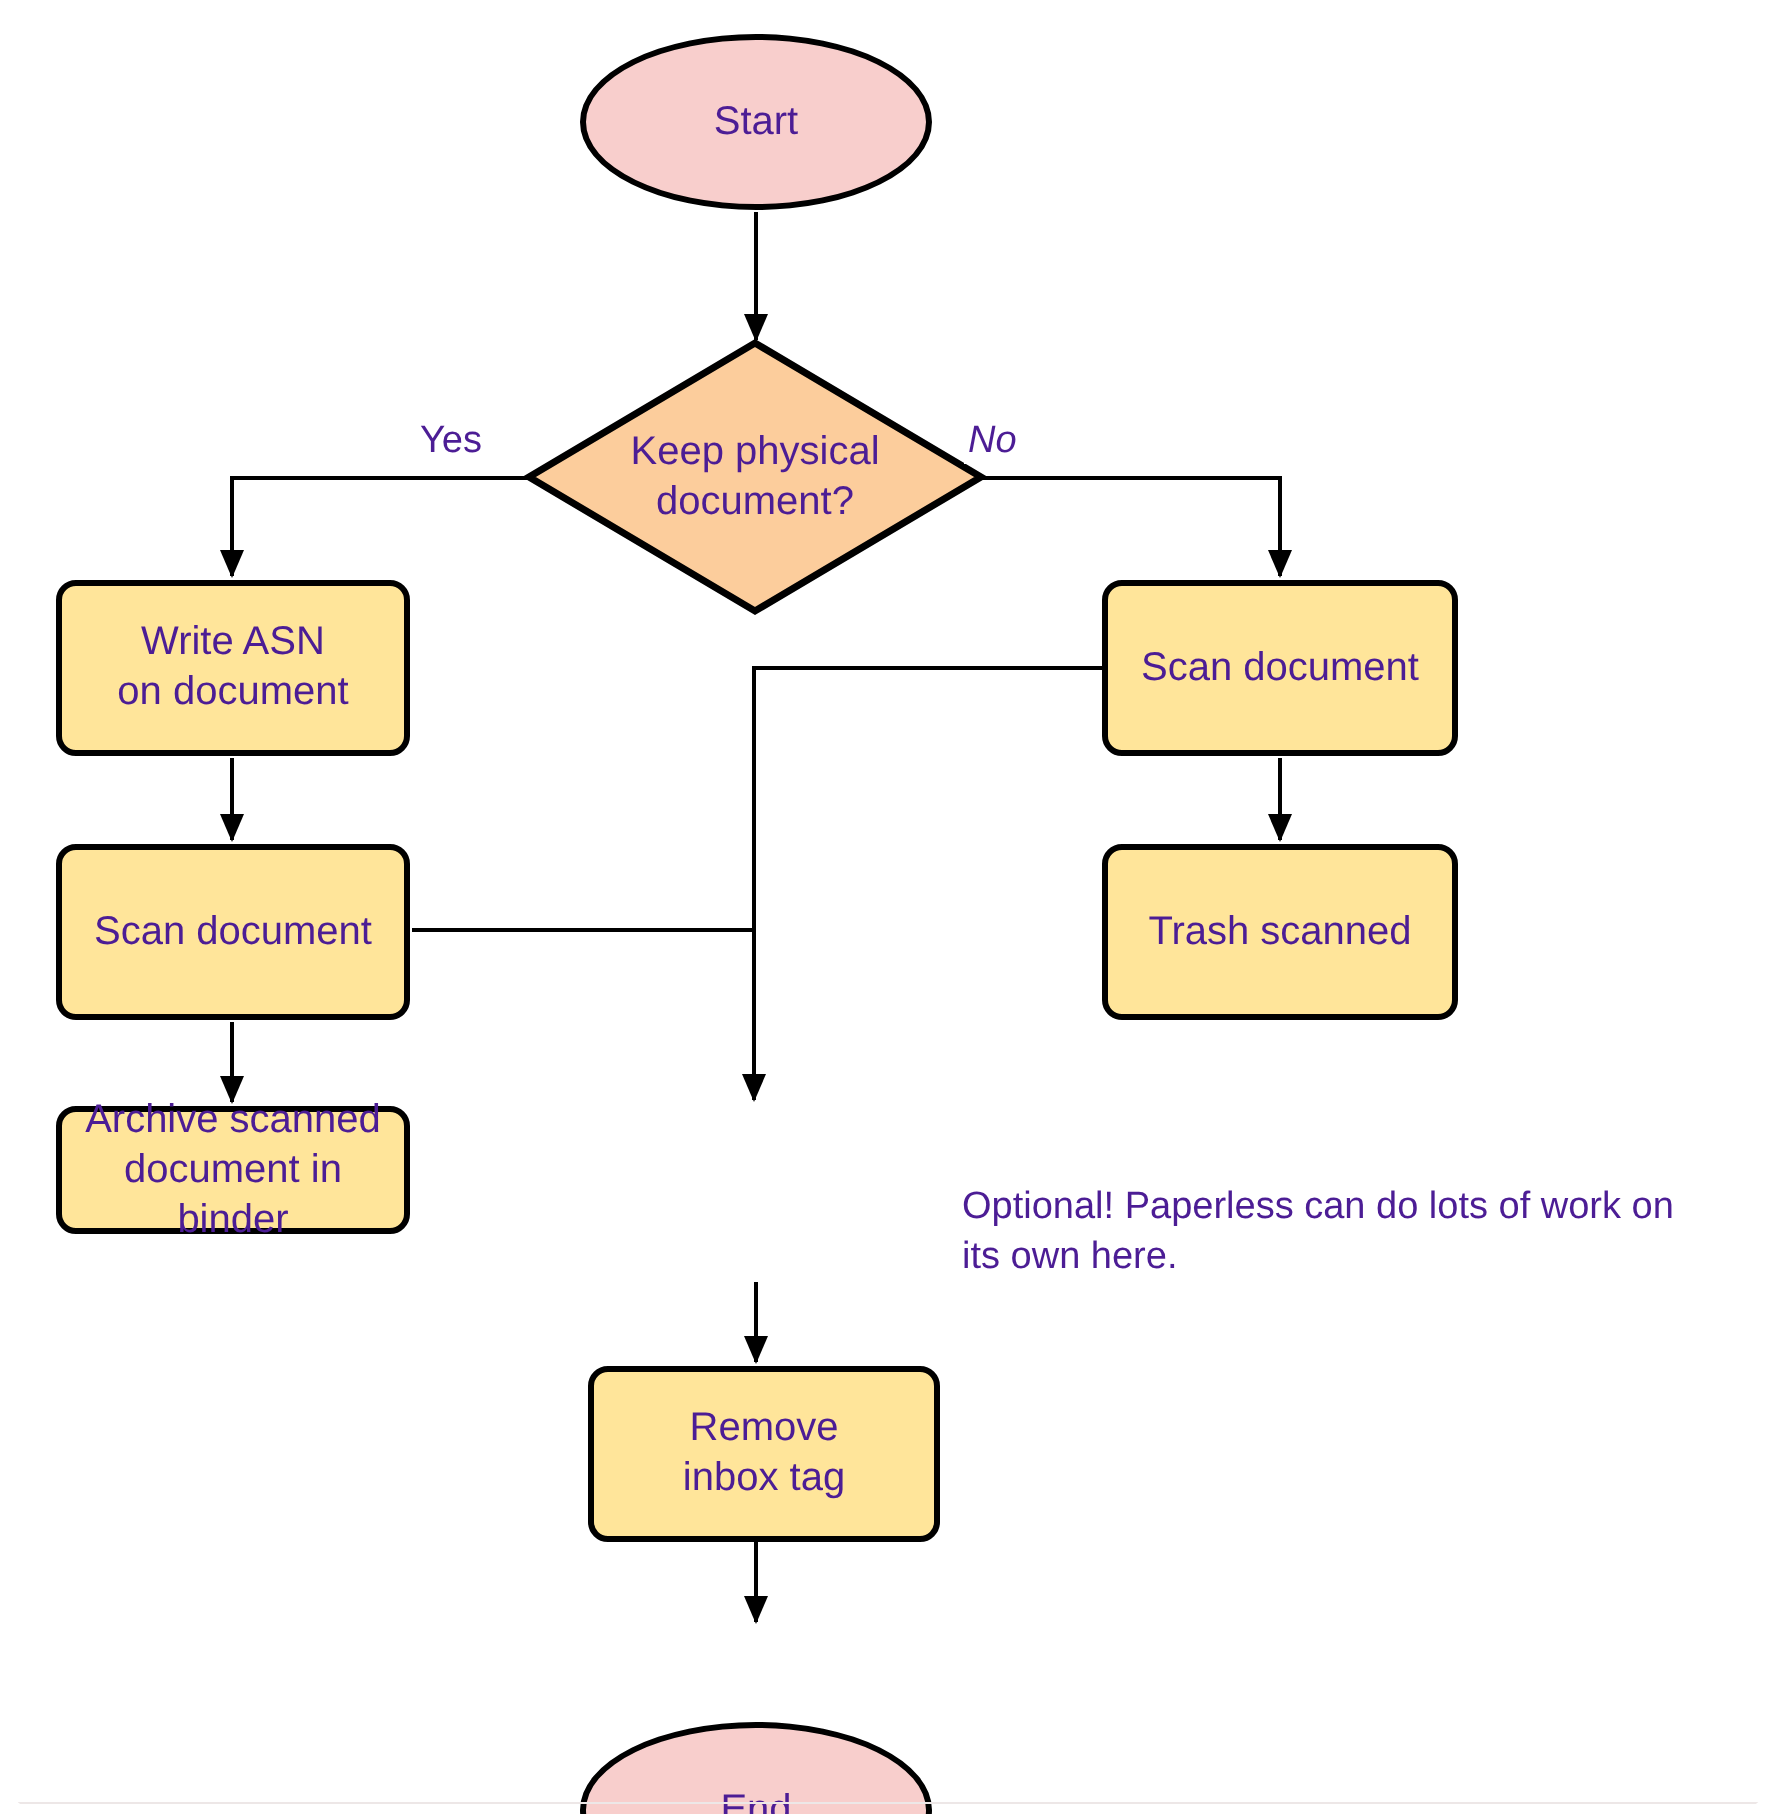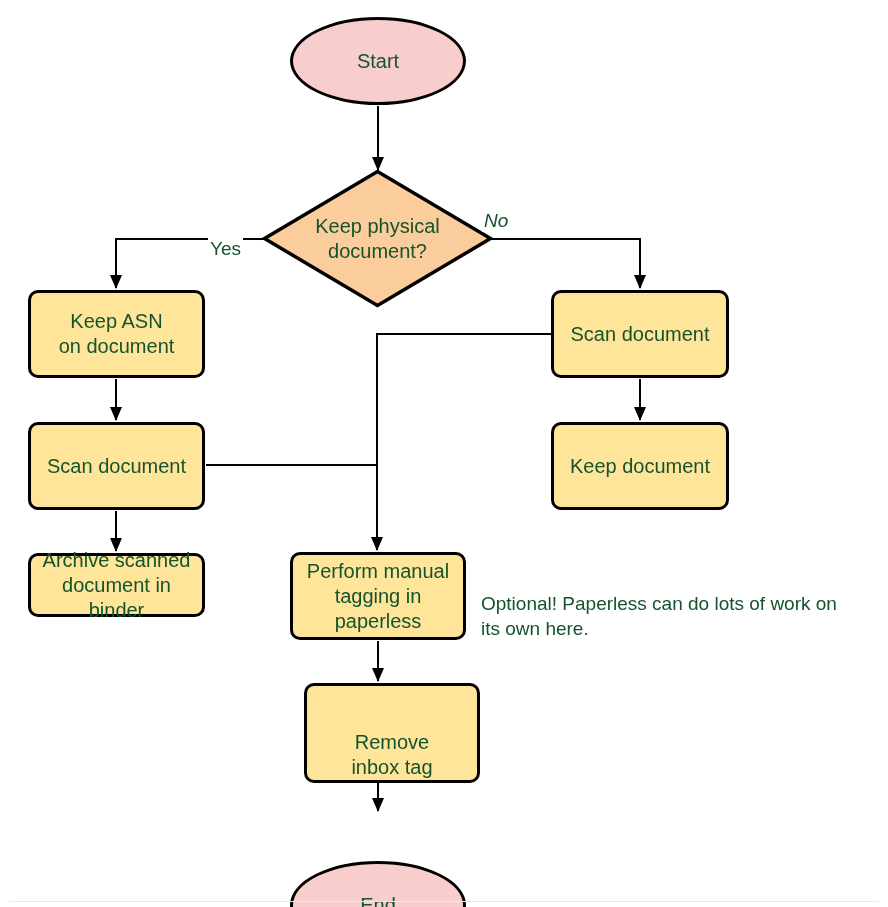--- a/index.html
+++ b/index.html
@@ -1,21 +1,21 @@
 <!DOCTYPE html>
 <html><head>
 <meta charset="utf-8">
 <style>
   html,body { margin:0; padding:0; background:#ffffff; }
   #canvas {
     position:relative;
     width:888px; height:907px;
     background:#ffffff;
     font-family:"Liberation Sans", sans-serif;
-    color:#14532d;
+    color:#4c1d95;
     overflow:hidden;
     border-radius:25px;
   }
   #edges { position:absolute; left:0; top:0; width:888px; height:907px; }
   .node {
     position:absolute;
     box-sizing:border-box;
     display:flex; align-items:center; justify-content:center;
     text-align:center;
     font-size:20px; line-height:25px;
@@ -71,57 +71,52 @@
   <div class="node terminal" style="left:290px; top:17px; width:176px; height:88px;">
     <span>Start</span>
   </div>
 
   <div class="node decision-label" style="left:285px; top:200px; width:185px; height:78px;align-items:center;">
     <span>Keep physical
 document?</span>
   </div>
 
   <div class="node process" style="left:28px; top:290px; width:177px; height:88px;">
-    <span>Keep ASN
+    <span>Write ASN
 on document</span>
   </div>
 
   <div class="node process" style="left:28px; top:422px; width:177px; height:88px;">
     <span>Scan document</span>
   </div>
 
   <div class="node process" style="left:28px; top:553px; width:177px; height:64px;">
     <span>Archive scanned
 document in
 binder</span>
   </div>
 
   <div class="node process" style="left:551px; top:290px; width:178px; height:88px;">
     <span>Scan document</span>
   </div>
 
   <div class="node process" style="left:551px; top:422px; width:178px; height:88px;">
-    <span>Keep document</span>
+    <span>Trash scanned</span>
   </div>
 
-  <div class="node process" style="left:290px; top:552px; width:176px; height:88px;">
-    <span>Perform manual
-tagging in
-paperless</span>
-  </div>
 
-  <div class="node process" style="left:304px; top:683px; width:176px; height:100px;align-items:flex-end;">
+  <div class="node process" style="left:294px; top:683px; width:176px; height:88px;">
     <span>Remove
 inbox tag</span>
   </div>
 
   <div class="node terminal" style="left:290px; top:861px; width:176px; height:88px;">
     <span>End</span>
   </div>
 
-  <div class="edge-label" style="left:208px; top:210px;margin-top:28px;">Yes</div>
+  <div class="edge-label" style="left:208px; top:210px;">Yes</div>
   <div class="edge-label" style="left:482px; top:210px;font-style:italic;">No</div>
 
   <div class="note" style="left:481px; top:591px;">Optional! Paperless can do lots of work on
 its own here.</div>
 
   <div class="bottom-rule"></div>
 </div>
 
 </body></html>

